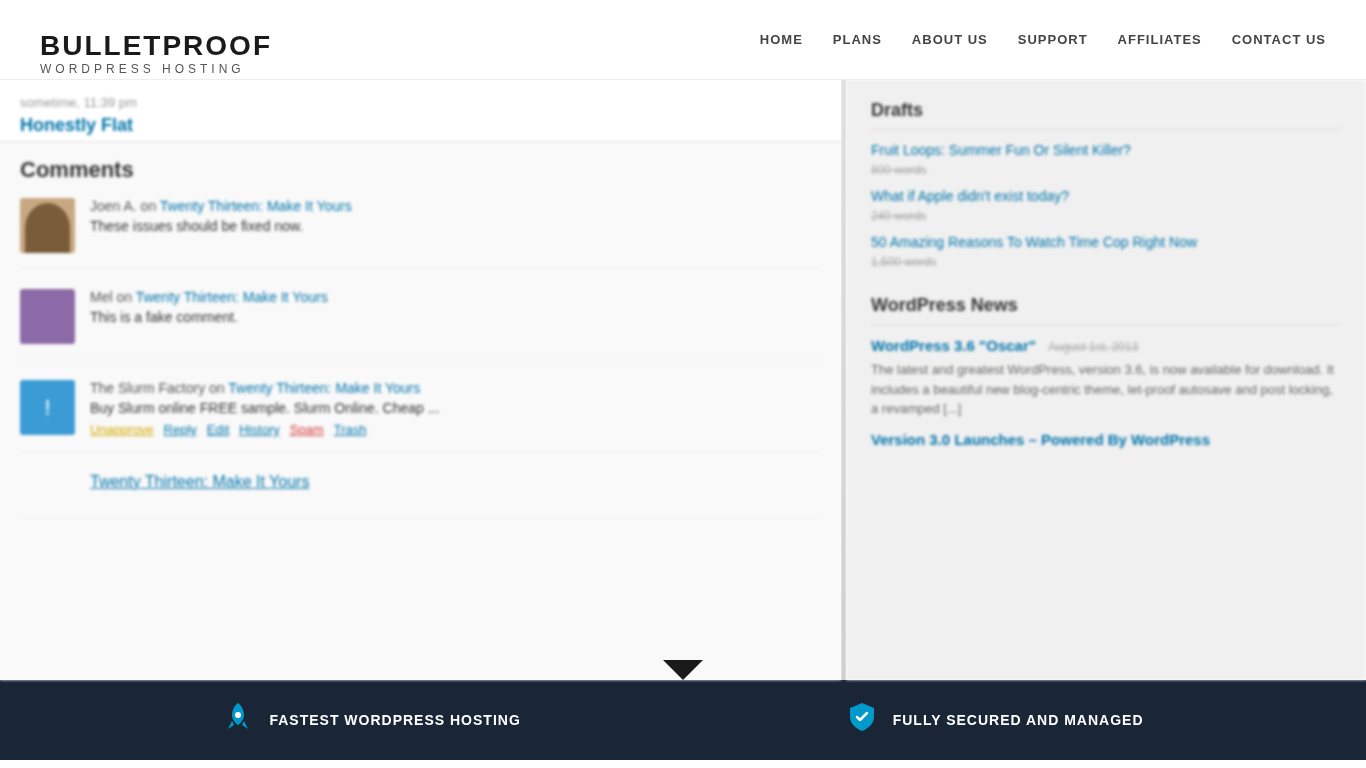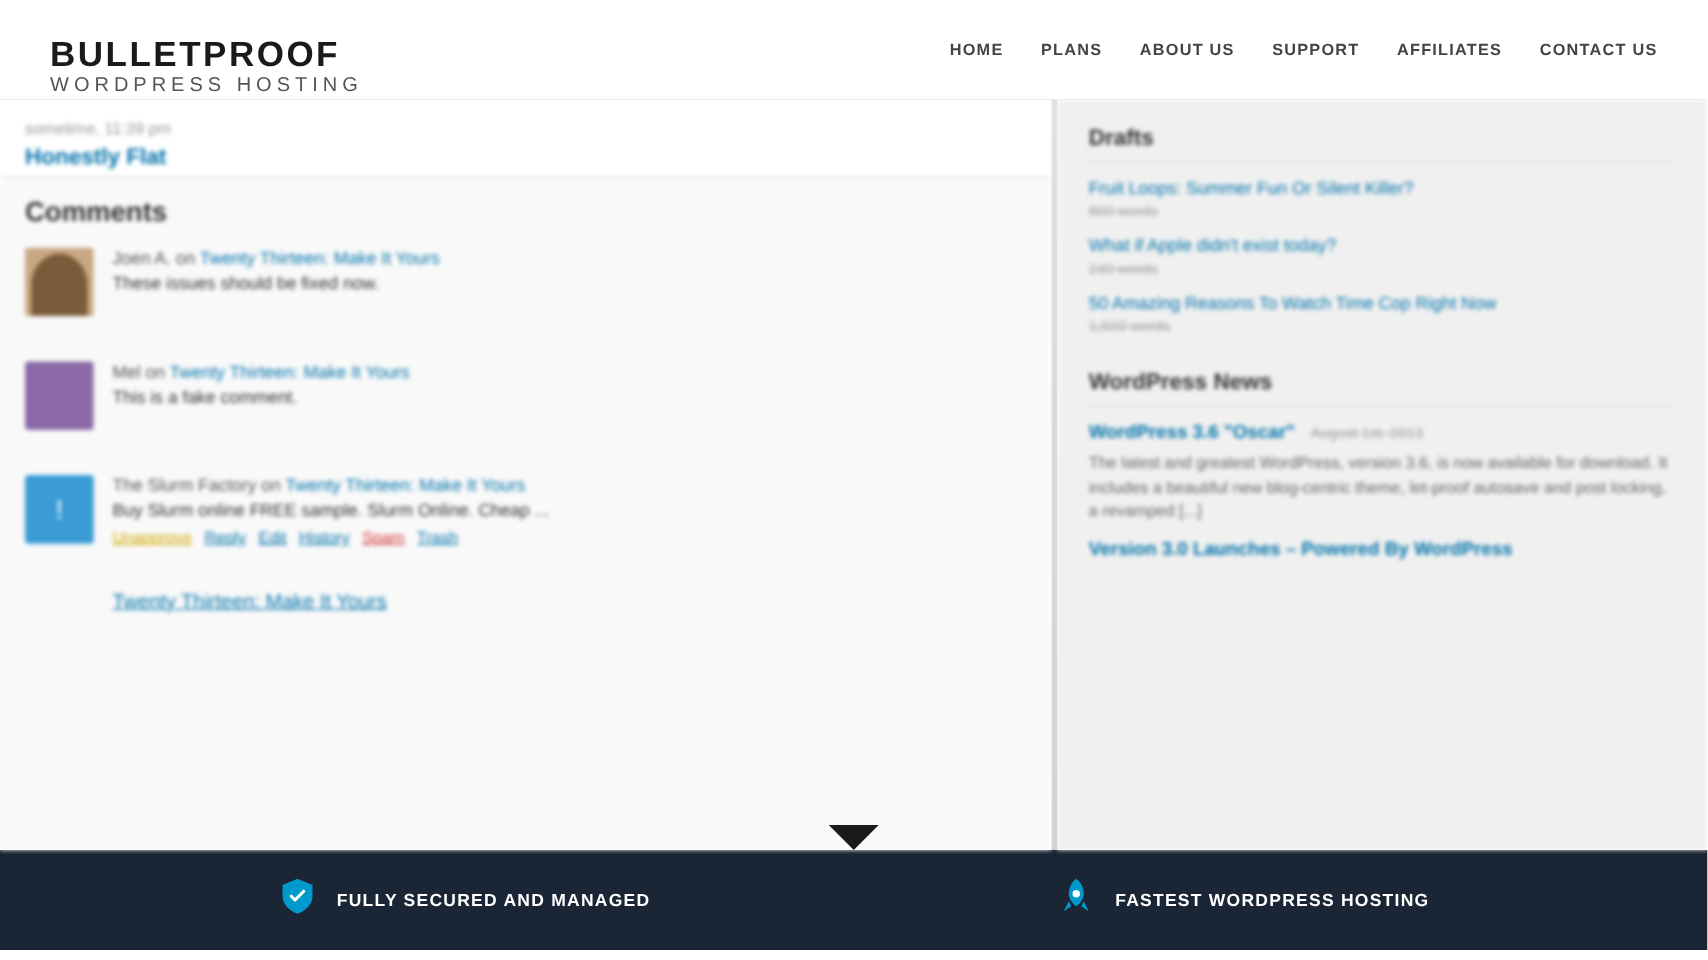--- a/index.html
+++ b/index.html
@@ -24,21 +24,21 @@
     }
     .logo-main {
       font-size: 28px;
       font-weight: 900;
       letter-spacing: 2px;
       color: #1a1a1a;
       text-transform: uppercase;
       font-family: 'Arial Black', Arial, sans-serif;
     }
     .logo-sub {
-      font-size: 16px;
+      font-size: 12px;
       letter-spacing: 4px;
       color: #555;
       text-transform: uppercase;
     }
     nav {
       display: flex;
       gap: 30px;
       align-items: center;
     }
     nav a {
@@ -403,33 +403,33 @@
   </div>
 
   <div class="bottom-arrow"></div>
 </div>
 
 <footer class="footer-bar">
 
   <div class="footer-feature">
     <span class="footer-icon">
       <svg width="32" height="32" viewBox="0 0 32 32" fill="none">
-        <path d="M16 2L4 7V16C4 22 9 27.5 16 30C23 27.5 28 22 28 16V7L16 2Z" fill="#0099cc"></path>
-        <path d="M11 16L14 19L21 12" stroke="white" stroke-width="2.5" stroke-linecap="round" stroke-linejoin="round" fill="none"></path>
-      </svg>
-    </span>
-    <span class="footer-text">FULLY SECURED AND MANAGED</span>
-  </div>
-
-  <div class="footer-feature">
-    <span class="footer-icon">
-      <svg width="32" height="32" viewBox="0 0 32 32" fill="none">
         <path d="M16 2C16 2 22 6 22 14C22 18 19 22 16 24C13 22 10 18 10 14C10 6 16 2 16 2Z" fill="#0099cc"></path>
         <ellipse cx="16" cy="14" rx="3" ry="3" fill="white"></ellipse>
         <path d="M10 20L6 28L12 24Z" fill="#0099cc"></path>
         <path d="M22 20L26 28L20 24Z" fill="#0099cc"></path>
       </svg>
     </span>
     <span class="footer-text">FASTEST WORDPRESS HOSTING</span>
   </div>
 
+  <div class="footer-feature">
+    <span class="footer-icon">
+      <svg width="32" height="32" viewBox="0 0 32 32" fill="none">
+        <path d="M16 2L4 7V16C4 22 9 27.5 16 30C23 27.5 28 22 28 16V7L16 2Z" fill="#0099cc"></path>
+        <path d="M11 16L14 19L21 12" stroke="white" stroke-width="2.5" stroke-linecap="round" stroke-linejoin="round" fill="none"></path>
+      </svg>
+    </span>
+    <span class="footer-text">FULLY SECURED AND MANAGED</span>
+  </div>
+
 
 </footer>
 
 </body></html>

